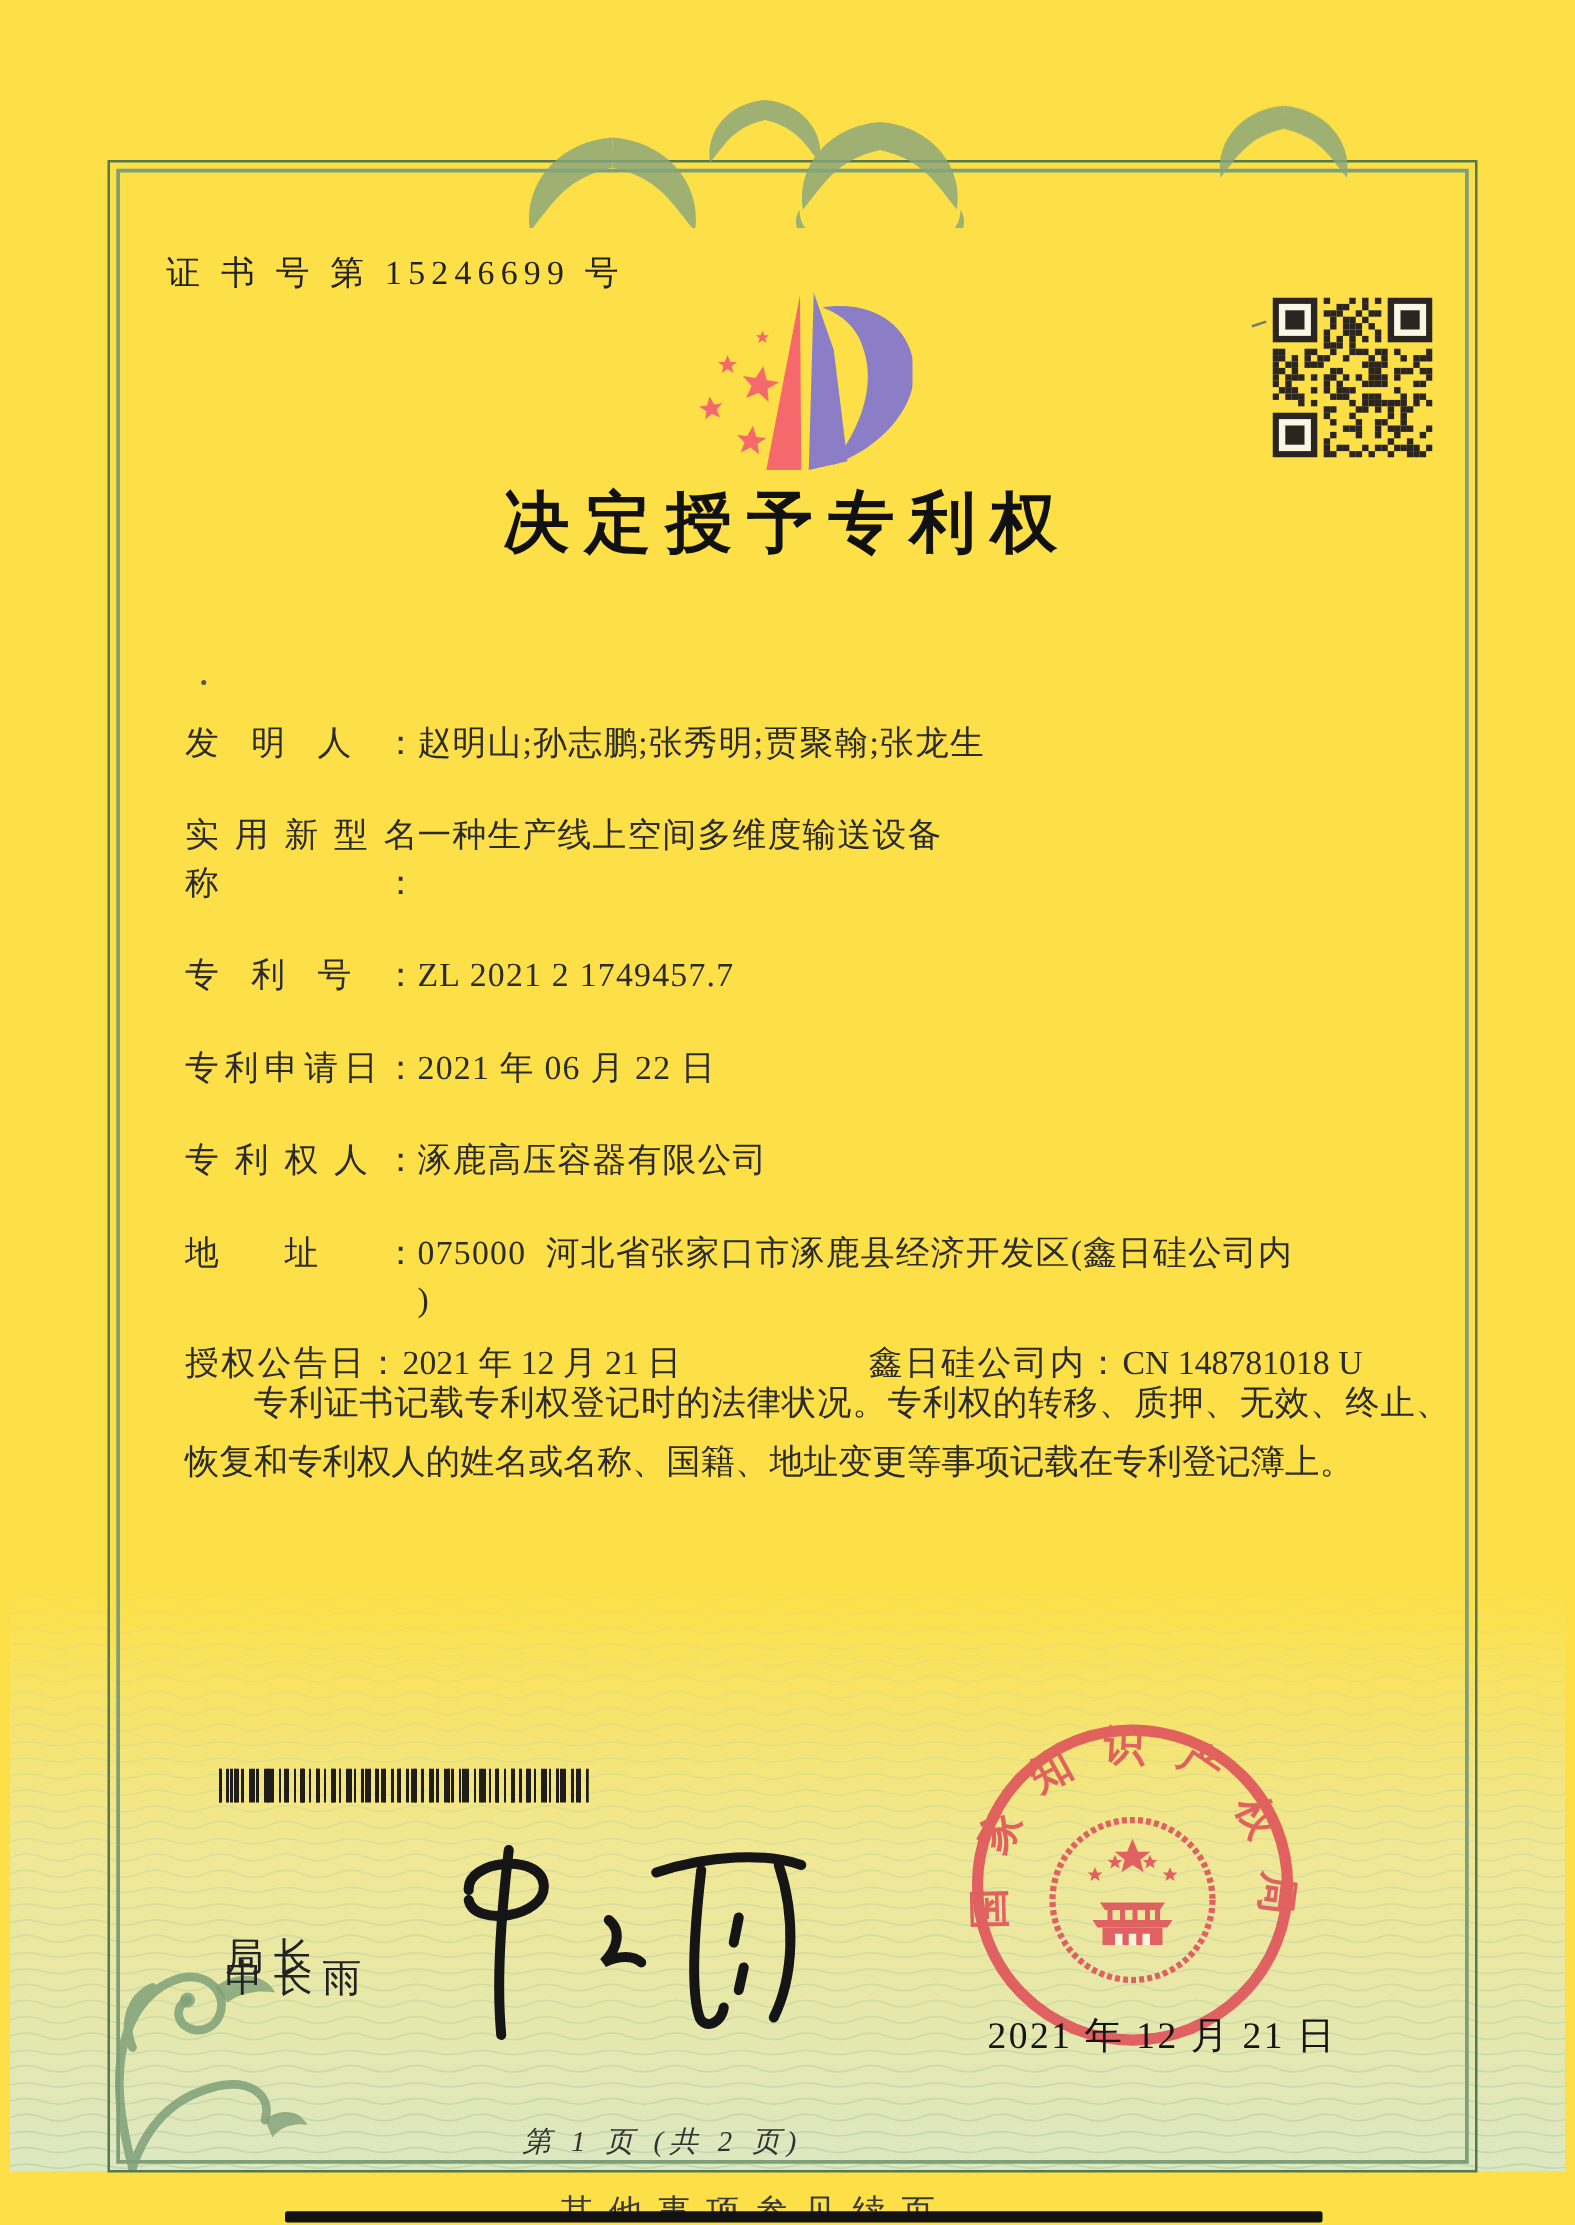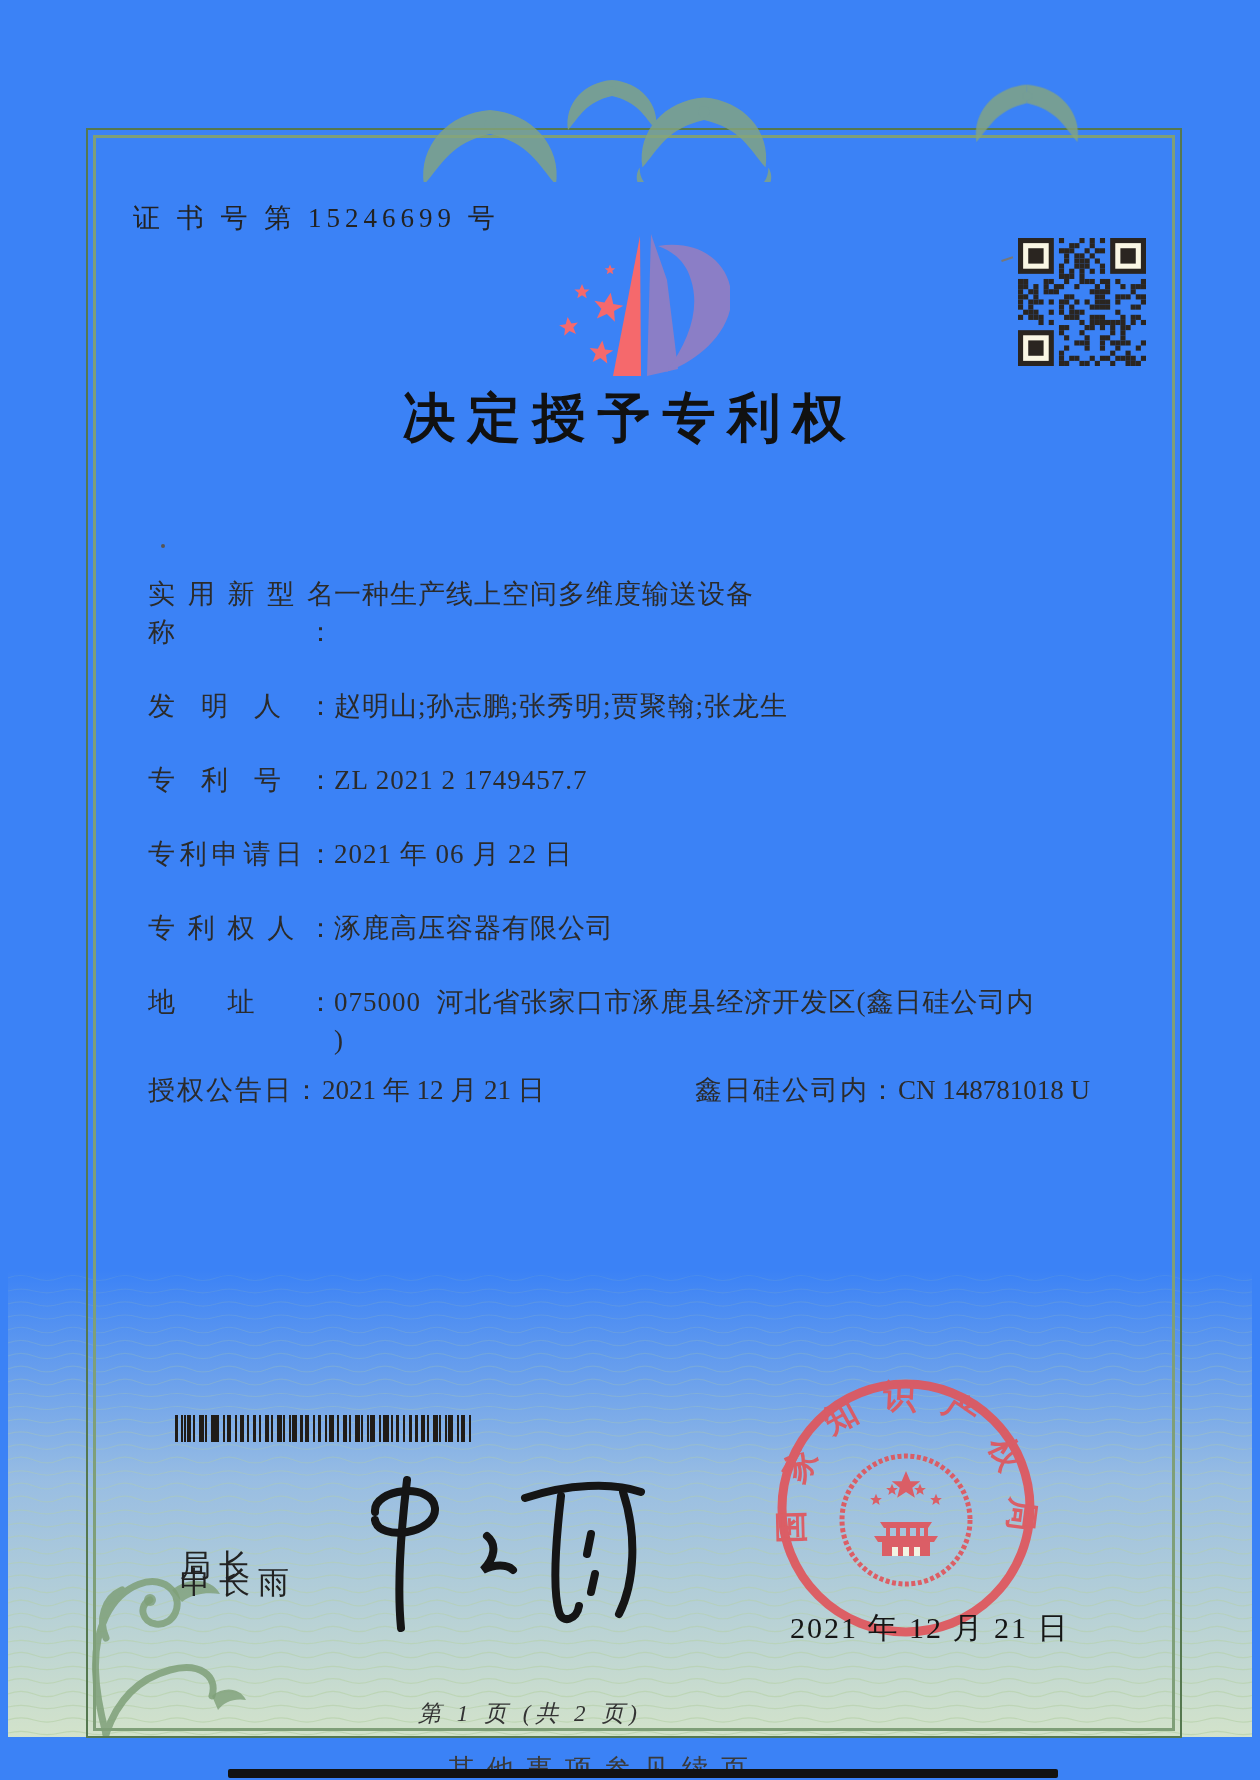--- a/index.html
+++ b/index.html
@@ -1,20 +1,20 @@
 <!DOCTYPE html>
 <html><head>
 <meta charset="utf-8">
 <style>
   html,body{margin:0;padding:0;background:#ffffff;}
   .page{
     position:relative;
     width:1260px;height:1780px;
     margin:0 auto;
-    background:#3b82f6;
+    background:#fde047;
     overflow:hidden;
     font-family:"Liberation Serif", serif;
     color:#2b2b2b;
   }
   
   .wave-zone{
     position:absolute;left:8px;top:1270px;width:1244px;height:467px;
     background:linear-gradient(to bottom,
       rgba(240,243,222,0) 0%,
       rgba(229,238,211,0.55) 45%,
@@ -394,26 +394,26 @@
     </svg>
   <div class="scan-mark"></div>
 
   <h1 class="title">决定授予专利权</h1>
 
   <div class="speck"></div>
 
   <div class="fields">
     <div id="field-rows">
         <div class="frow">
+          <span class="flabel">发明人：</span>
+          <span class="fvalue">赵明山;孙志鹏;张秀明;贾聚翰;张龙生</span>
+        </div>
+        <div class="frow">
           <span class="flabel">实用新型名称：</span>
           <span class="fvalue">一种生产线上空间多维度输送设备</span>
-        </div>
-        <div class="frow">
-          <span class="flabel">发明人：</span>
-          <span class="fvalue">赵明山;孙志鹏;张秀明;贾聚翰;张龙生</span>
         </div>
         <div class="frow">
           <span class="flabel">专利号：</span>
           <span class="fvalue">ZL 2021 2 1749457.7</span>
         </div>
         <div class="frow">
           <span class="flabel">专利申请日：</span>
           <span class="fvalue">2021 年 06 月 22 日</span>
         </div>
         <div class="frow">
@@ -426,20 +426,21 @@
 )</span>
         </div>
       </div>
     <div class="grant-row">
       <span class="gpair1"><span class="glabel">授权公告日：</span><span>2021 年 12 月 21 日</span></span>
       <span><span class="glabel">鑫日硅公司内：</span><span>CN 148781018 U</span></span>
     </div>
   </div>
 
   <div class="paragraphs">
+    <p>专利证书记载专利权登记时的法律状况。专利权的转移、质押、无效、终止、恢复和专利权人的姓名或名称、国籍、地址变更等事项记载在专利登记簿上。</p>
   </div>
 
   <div class="barcode"></div>
 
   <div class="director-title">局长</div>
   <div class="director-name">申长雨</div>
 
   <svg class="signature" width="320" height="190" viewBox="0 0 320 190">
     <g fill="none" stroke="#151515" stroke-width="8" stroke-linecap="round">
       <path d="M72,22 C66,72 62,128 66,170"></path>

